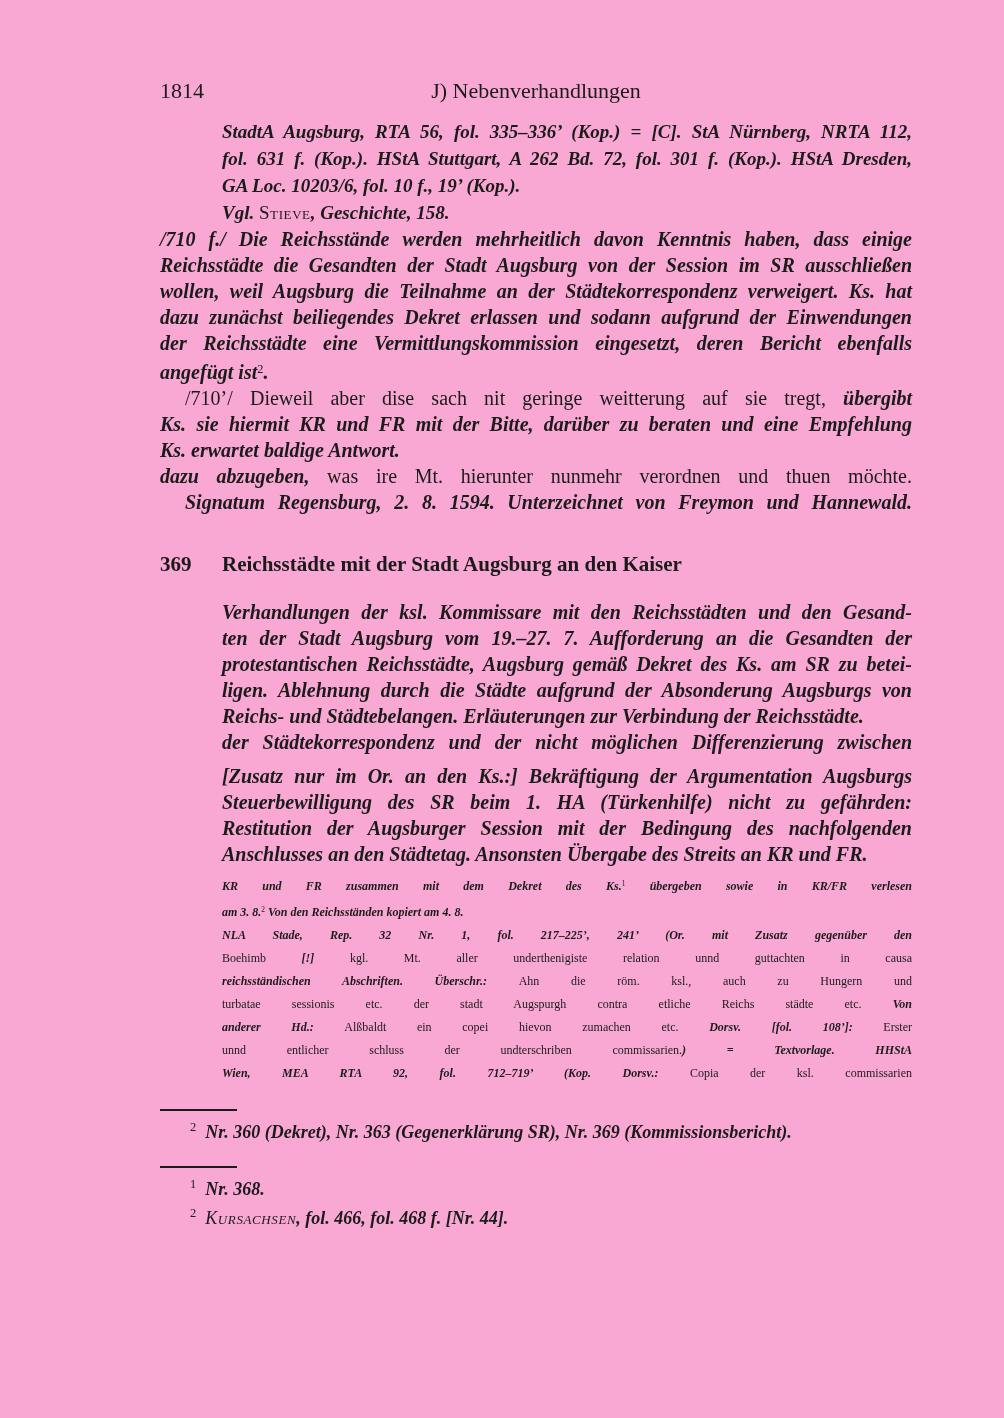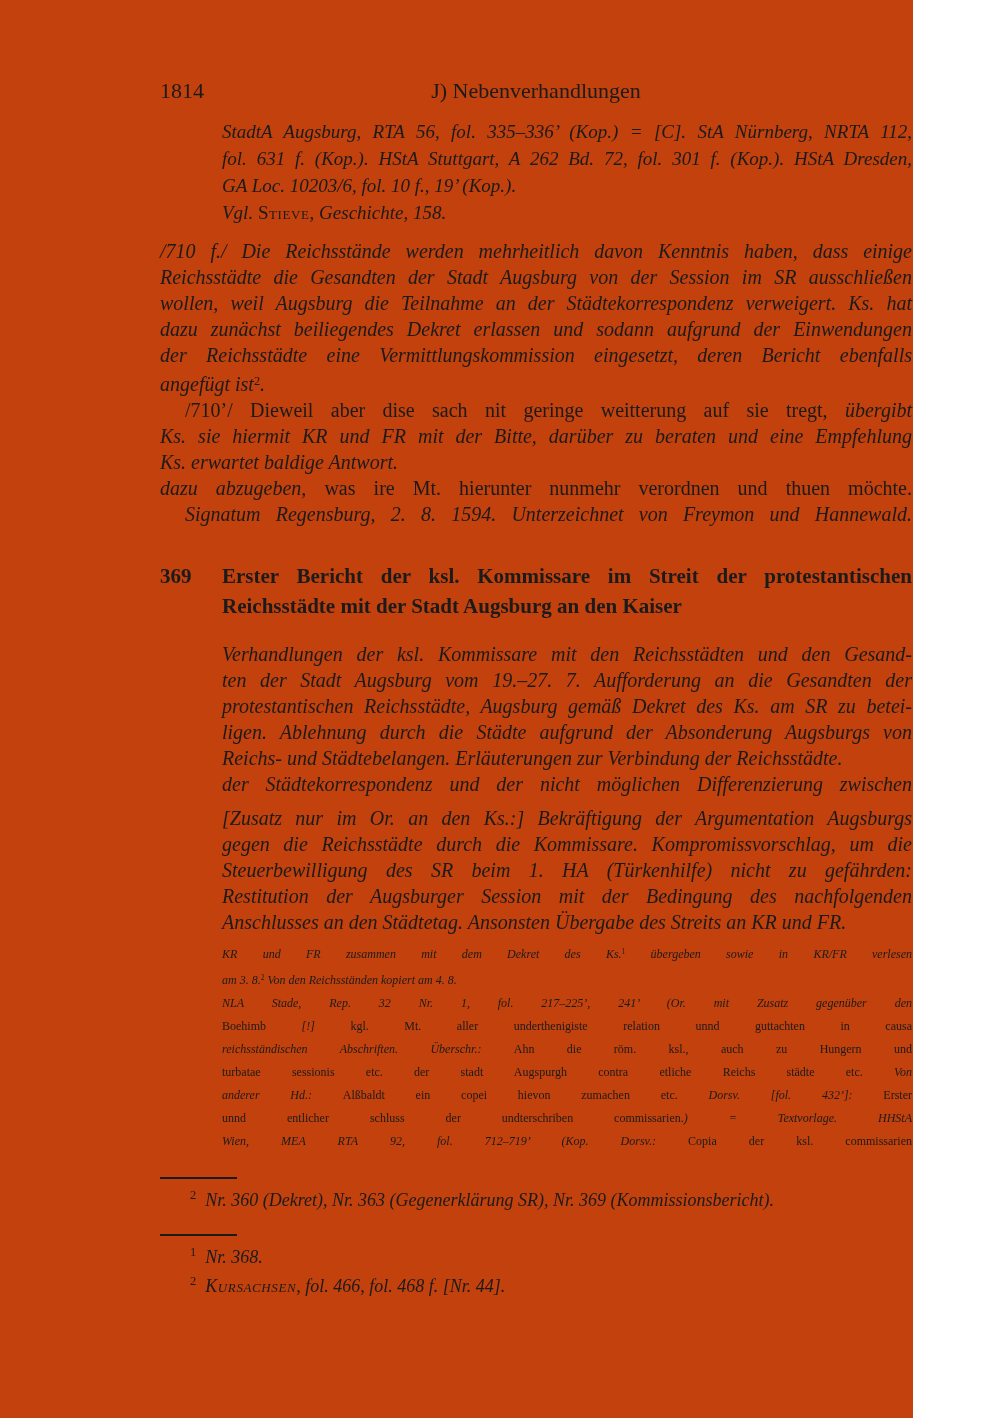--- a/index.html
+++ b/index.html
@@ -1,36 +1,36 @@
 <!DOCTYPE html>
 <html><head>
 <meta charset="utf-8">
 <style>
   html,body{margin:0;padding:0;background:#ffffff;}
   body{width:1004px;height:1418px;font-family:"Liberation Serif",serif;color:#1b1b1b;
        -webkit-font-smoothing:antialiased;}
-  .page{position:relative;width:913px;height:1418px;overflow:hidden;background:#c2410c;}
+  .page{position:relative;width:1004px;height:1418px;overflow:hidden;background:#f9a8d4;}
   .textblock{position:absolute;left:160px;top:78px;width:752px;}
   .pagehead{position:relative;height:26px;font-size:22px;line-height:26px;}
   .pagenum{position:absolute;left:0;top:0;}
   .runhead{position:absolute;left:0;width:100%;text-align:center;}
   .block{position:relative;}
   .line{white-space:nowrap;}
   .line.just{text-align:justify;text-align-last:justify;text-justify:inter-word;}
   .line.ind{padding-left:25px;}
   .sz-main{font-size:20px;line-height:26px;}
   .sz-ref{font-size:19px;line-height:27px;}
   .sz-small{font-size:12px;line-height:23px;}
   .sz-fn{font-size:18px;line-height:24px;}
   .sz-heading{font-size:21px;line-height:30px;font-weight:700;}
   .docnum{position:absolute;left:0;top:0;font-weight:700;}
   .fnrule{width:77px;border-top:2px solid #1b1b1b;height:0;}
   .fnline{padding-left:30px;}
   .fnmark{font-size:12.5px;vertical-align:7px;margin-right:9px;font-style:normal;}
-  .s-i{font-style:italic;}
+  .s-i{font-style:italic;font-weight:bold;}
   .s-r{font-style:normal;}
   .s-b{font-weight:700;font-style:normal;}
   .s-sc{font-style:normal;font-variant:small-caps;letter-spacing:0.6px;}
   .s-isc{font-style:italic;font-variant:small-caps;letter-spacing:0.6px;}
   .s-sup{font-size:0.62em;vertical-align:0.5em;font-style:normal;}
 </style>
 </head>
 <body>
 
 <div class="page">
@@ -39,67 +39,65 @@
       <span class="pagenum">1814</span>
       <span class="runhead">J) Nebenverhandlungen</span>
     </div>
     <main>
         <div class="block sz-ref" style="margin-top: 14px; padding-left: 62px;">
           <div class="line just"><span class="s-i">StadtA Augsburg, RTA 56, fol. 335–336’ (Kop.) = [C]. StA Nürnberg, NRTA 112,</span></div>
           <div class="line just"><span class="s-i">fol. 631 f. (Kop.). HStA Stuttgart, A 262 Bd. 72, fol. 301 f. (Kop.). HStA Dresden,</span></div>
           <div class="line"><span class="s-i">GA Loc. 10203/6, fol. 10 f., 19’ (Kop.).</span></div>
           <div class="line"><span class="s-i">Vgl. </span><span class="s-sc">Stieve</span><span class="s-i">, Geschichte, 158.</span></div>
         </div>
-        <div class="block sz-main" style="margin-top: 12px;">
+        <div class="block sz-main" style="margin-top: 0;">
           <div class="line just"><span class="s-i">/710 f./ Die Reichsstände werden mehrheitlich davon Kenntnis haben, dass einige</span></div>
           <div class="line just"><span class="s-i">Reichsstädte die Gesandten der Stadt Augsburg von der Session im SR ausschließen</span></div>
           <div class="line just"><span class="s-i">wollen, weil Augsburg die Teilnahme an der Städtekorrespondenz verweigert. Ks. hat</span></div>
           <div class="line just"><span class="s-i">dazu zunächst beiliegendes Dekret erlassen und sodann aufgrund der Einwendungen</span></div>
           <div class="line just"><span class="s-i">der Reichsstädte eine Vermittlungskommission eingesetzt, deren Bericht ebenfalls</span></div>
           <div class="line"><span class="s-i">angefügt ist</span><span class="s-sup">2</span><span class="s-i">.</span></div>
         </div>
         <div class="block sz-main">
           <div class="line just ind"><span class="s-r">/710’/ Dieweil aber dise sach nit geringe weitterung auf sie tregt, </span><span class="s-i">übergibt</span></div>
           <div class="line just"><span class="s-i">Ks. sie hiermit KR und FR mit der Bitte, darüber zu beraten und eine Empfehlung</span></div>
           <div class="line"><span class="s-i">Ks. erwartet baldige Antwort.</span></div>
           <div class="line just"><span class="s-i">dazu abzugeben, </span><span class="s-r">was ire Mt. hierunter nunmehr verordnen und thuen möchte.</span></div>
         </div>
         <div class="block sz-main">
           <div class="line just ind"><span class="s-i">Signatum Regensburg, 2. 8. 1594. Unterzeichnet von Freymon und Hannewald.</span></div>
         </div>
         <div class="block sz-heading" style="margin-top: 34px; padding-left: 62px;">
           <span class="docnum">369</span>
-          <div class="line just"><span class="s-b">Erster Bericht der ksl. Kommissare im Streit der protestantischen</span></div>
           <div class="line"><span class="s-b">Reichsstädte mit der Stadt Augsburg an den Kaiser</span></div>
         </div>
         <div class="block sz-main" style="margin-top: 20px; padding-left: 62px;">
           <div class="line just"><span class="s-i">Verhandlungen der ksl. Kommissare mit den Reichsstädten und den Gesand-</span></div>
           <div class="line just"><span class="s-i">ten der Stadt Augsburg vom 19.–27. 7. Aufforderung an die Gesandten der</span></div>
           <div class="line just"><span class="s-i">protestantischen Reichsstädte, Augsburg gemäß Dekret des Ks. am SR zu betei-</span></div>
           <div class="line just"><span class="s-i">ligen. Ablehnung durch die Städte aufgrund der Absonderung Augsburgs von</span></div>
           <div class="line"><span class="s-i">Reichs- und Städtebelangen. Erläuterungen zur Verbindung der Reichsstädte.</span></div>
           <div class="line just"><span class="s-i">der Städtekorrespondenz und der nicht möglichen Differenzierung zwischen</span></div>
         </div>
         <div class="block sz-main" style="margin-top: 8px; padding-left: 62px;">
           <div class="line just"><span class="s-i">[Zusatz nur im Or. an den Ks.:] Bekräftigung der Argumentation Augsburgs</span></div>
-          <div class="line just"><span class="s-i">gegen die Reichsstädte durch die Kommissare. Kompromissvorschlag, um die</span></div>
           <div class="line just"><span class="s-i">Steuerbewilligung des SR beim 1. HA (Türkenhilfe) nicht zu gefährden:</span></div>
           <div class="line just"><span class="s-i">Restitution der Augsburger Session mit der Bedingung des nachfolgenden</span></div>
           <div class="line"><span class="s-i">Anschlusses an den Städtetag. Ansonsten Übergabe des Streits an KR und FR.</span></div>
         </div>
         <div class="block sz-small" style="margin-top: 5px; padding-left: 62px;">
           <div class="line just"><span class="s-i">KR und FR zusammen mit dem Dekret des Ks.</span><span class="s-sup">1</span><span class="s-i"> übergeben sowie in KR/FR verlesen</span></div>
           <div class="line"><span class="s-i">am 3. 8.</span><span class="s-sup">2</span><span class="s-i"> Von den Reichsständen kopiert am 4. 8.</span></div>
         </div>
         <div class="block sz-small" style="padding-left: 62px;">
           <div class="line just"><span class="s-i">NLA Stade, Rep. 32 Nr. 1, fol. 217–225’, 241’ (Or. mit Zusatz gegenüber den</span></div>
           <div class="line just"><span class="s-r">Boehimb </span><span class="s-i">[!] </span><span class="s-r">kgl. Mt. aller underthenigiste relation unnd guttachten in causa</span></div>
           <div class="line just"><span class="s-i">reichsständischen Abschriften. Überschr.: </span><span class="s-r">Ahn die röm. ksl., auch zu Hungern und</span></div>
           <div class="line just"><span class="s-r">turbatae sessionis etc. der stadt Augspurgh contra etliche Reichs städte etc. </span><span class="s-i">Von</span></div>
-          <div class="line just"><span class="s-i">anderer Hd.: </span><span class="s-r">Alßbaldt ein copei hievon zumachen etc. </span><span class="s-i">Dorsv. [fol. 432’]: </span><span class="s-r">Erster</span></div>
+          <div class="line just"><span class="s-i">anderer Hd.: </span><span class="s-r">Alßbaldt ein copei hievon zumachen etc. </span><span class="s-i">Dorsv. [fol. 108’]: </span><span class="s-r">Erster</span></div>
           <div class="line just"><span class="s-r">unnd entlicher schluss der undterschriben commissarien.</span><span class="s-i">) = Textvorlage. HHStA</span></div>
           <div class="line just"><span class="s-i">Wien, MEA RTA 92, fol. 712–719’ (Kop. Dorsv.: </span><span class="s-r">Copia der ksl. commissarien</span></div>
         </div>
         <div class="block sz-main fnrule" style="margin-top: 24px;"></div>
         <div class="block sz-fn" style="margin-top: 4px;">
           <div class="line fnline"><span class="fnmark">2</span><span class="s-i">Nr. 360 (Dekret), Nr. 363 (Gegenerklärung SR), Nr. 369 (Kommissionsbericht).</span></div>
         </div>
         <div class="block sz-main fnrule" style="margin-top: 22px;"></div>
         <div class="block sz-fn" style="margin-top: 4px;">
           <div class="line fnline"><span class="fnmark">1</span><span class="s-i">Nr. 368.</span></div>

